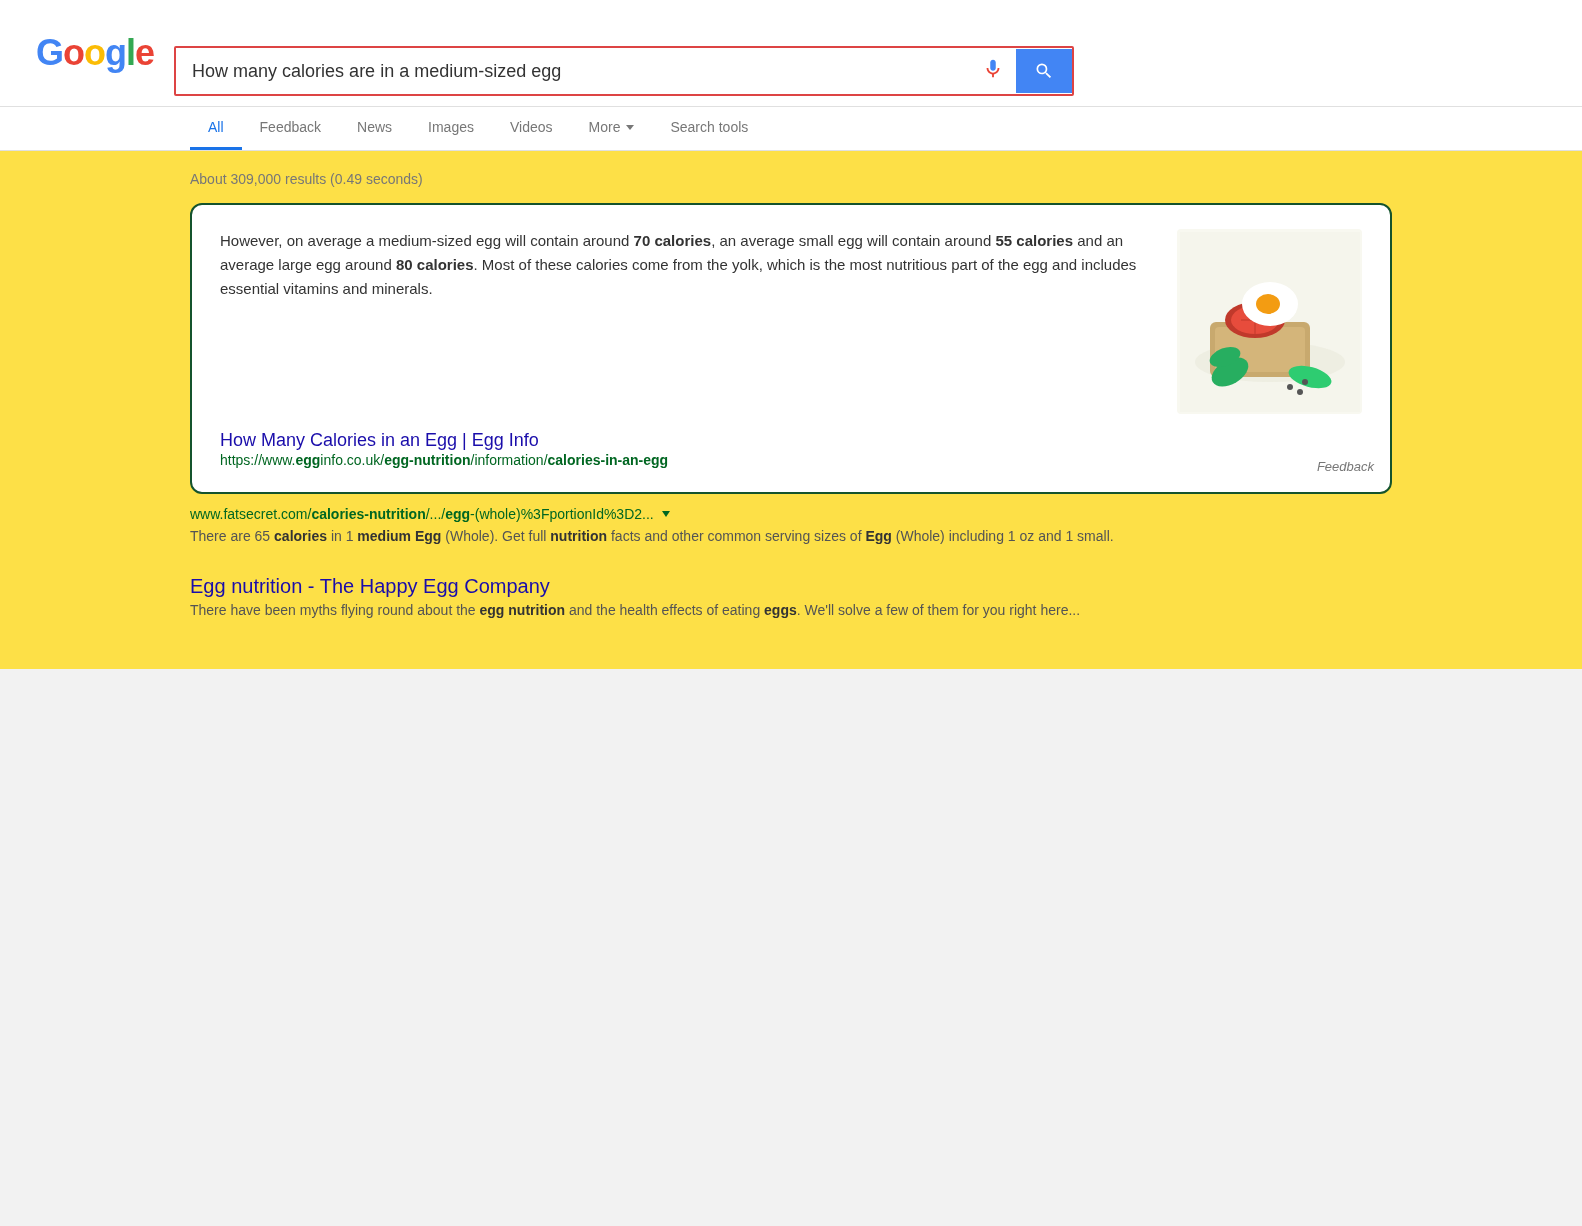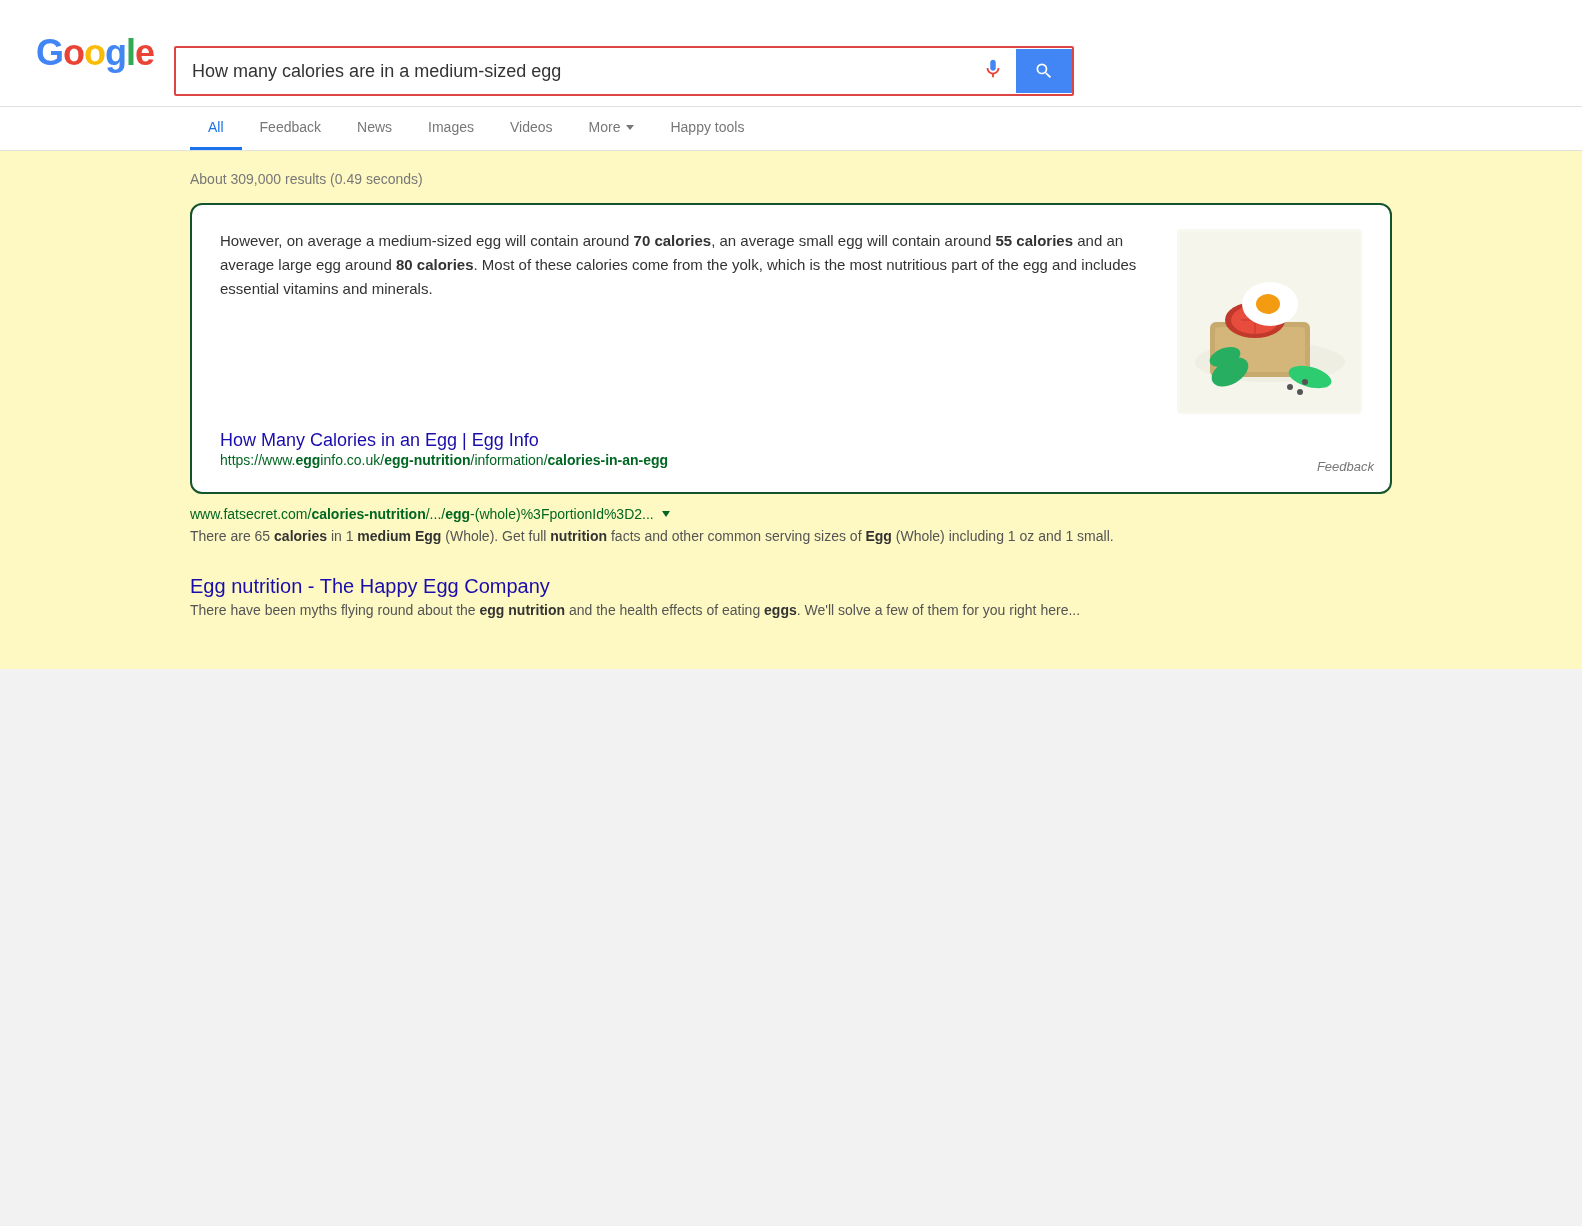--- a/index.html
+++ b/index.html
@@ -83,21 +83,21 @@
       align-items: center;
       gap: 4px;
     }
     .tab.active {
       color: #1a73e8;
       border-bottom: 3px solid #1a73e8;
       font-weight: 500;
     }
     .main-content {
       padding: 20px 190px;
-      background: #fef9c3;
+      background: #fde047;
     }
     .results-count {
       color: #777;
       font-size: 14px;
       margin-bottom: 16px;
     }
     .featured-box {
       background: #fff;
       border: 2px solid #14532d;
       border-radius: 12px;
@@ -221,21 +221,21 @@
 <div class="tabs-bar">
   <a class="tab active">All</a>
   <a class="tab">Feedback</a>
   <a class="tab">News</a>
   <a class="tab">Images</a>
   <a class="tab">Videos</a>
   <a class="tab">
     <span>More</span>
     <span class="tab-arrow"></span>
   </a>
-  <a class="tab">Happy tools</a>
+  <a class="tab">Search tools</a>
 </div>
 
 <div class="main-content">
   <div class="results-count">About 309,000 results (0.49 seconds)</div>
 
   <div class="featured-box">
     <div class="featured-inner">
       <div class="featured-text">
         <span>However, on average a medium-sized egg will contain around <strong>70 calories</strong>, an average small egg will contain around <strong>55 calories</strong> and an average large egg around <strong>80 calories</strong>. Most of these calories come from the yolk, which is the most nutritious part of the egg and includes essential vitamins and minerals.</span>
       </div>

